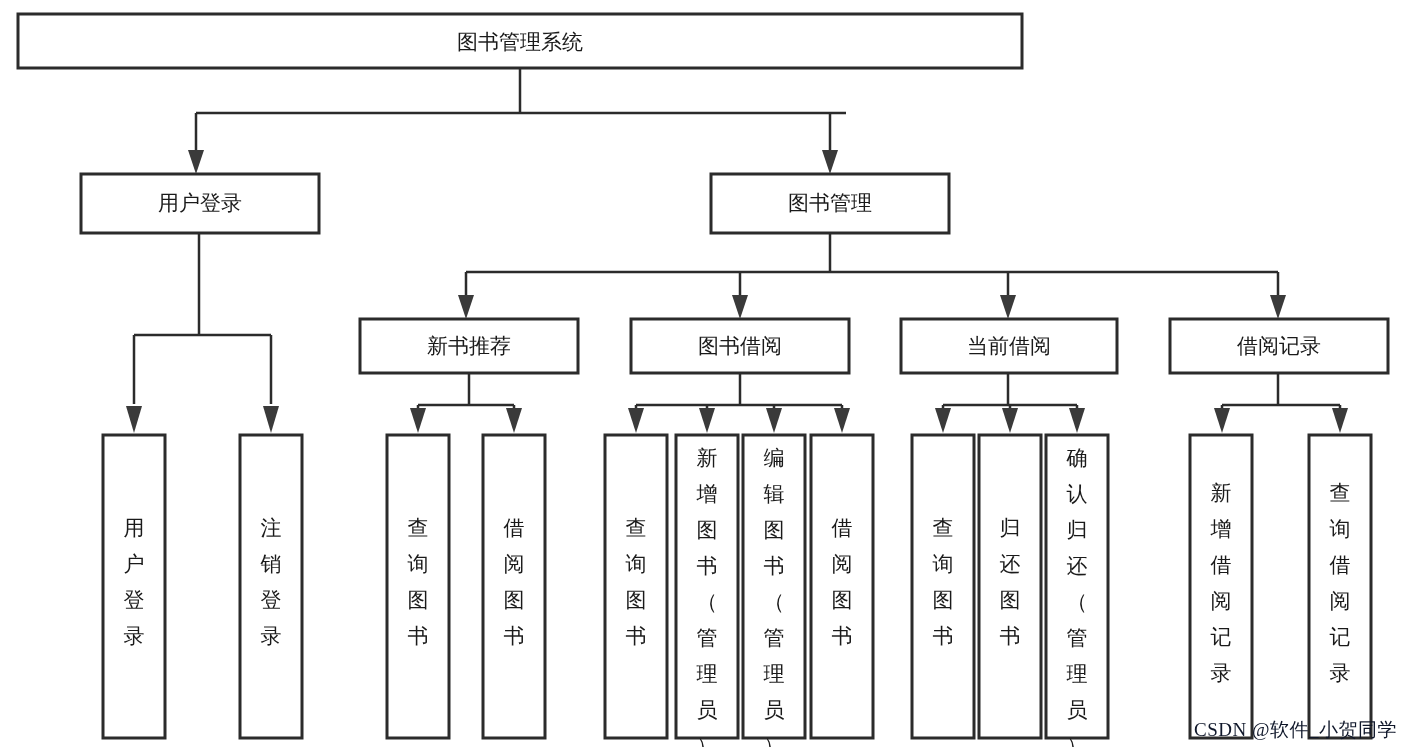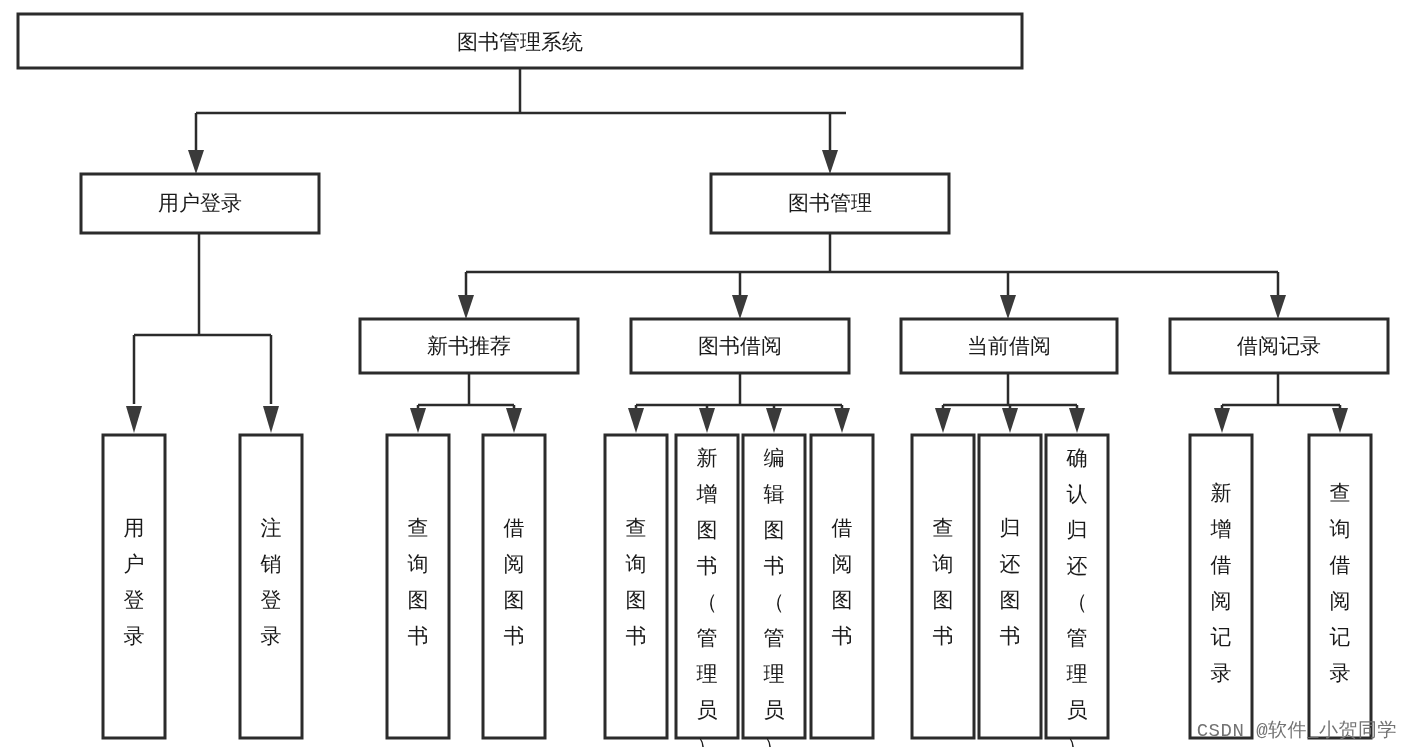--- a/index.html
+++ b/index.html
@@ -48,23 +48,23 @@
   .node-label-vertical {
     font-family: "Liberation Sans", "DejaVu Sans", sans-serif;
     font-size: 21px;
     fill: #1a1a1a;
     text-anchor: middle;
   }
   .watermark {
     position: absolute;
     right: 8px;
     bottom: 4px;
-    font-family: Liberation Mono, monospace;
+    font-family: Liberation Serif, serif;
     font-size: 19px;
-    color: #737373;
+    color: #0f172a;
     letter-spacing: 0.5px;
     white-space: nowrap;
     pointer-events: none;
   }
 </style>
 </head>
 <body>
 
 <div id="diagram-root">
 

